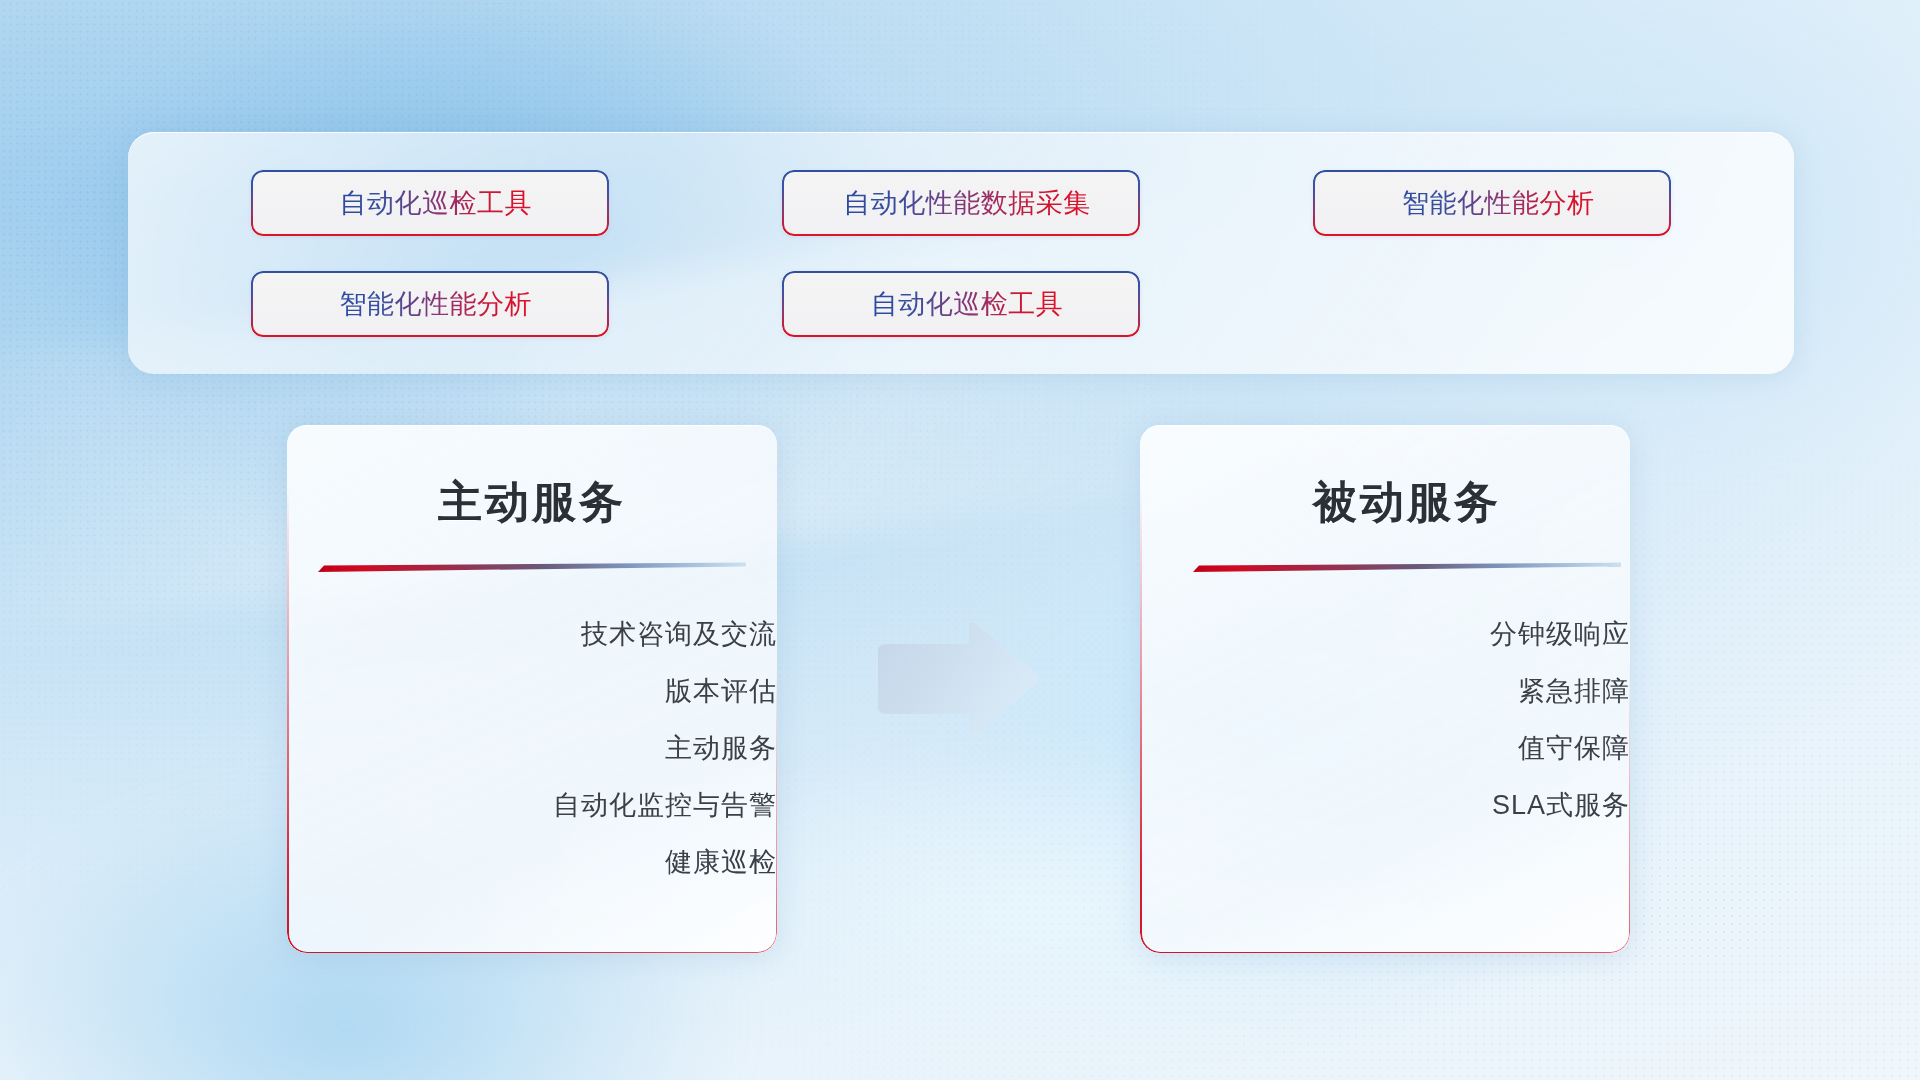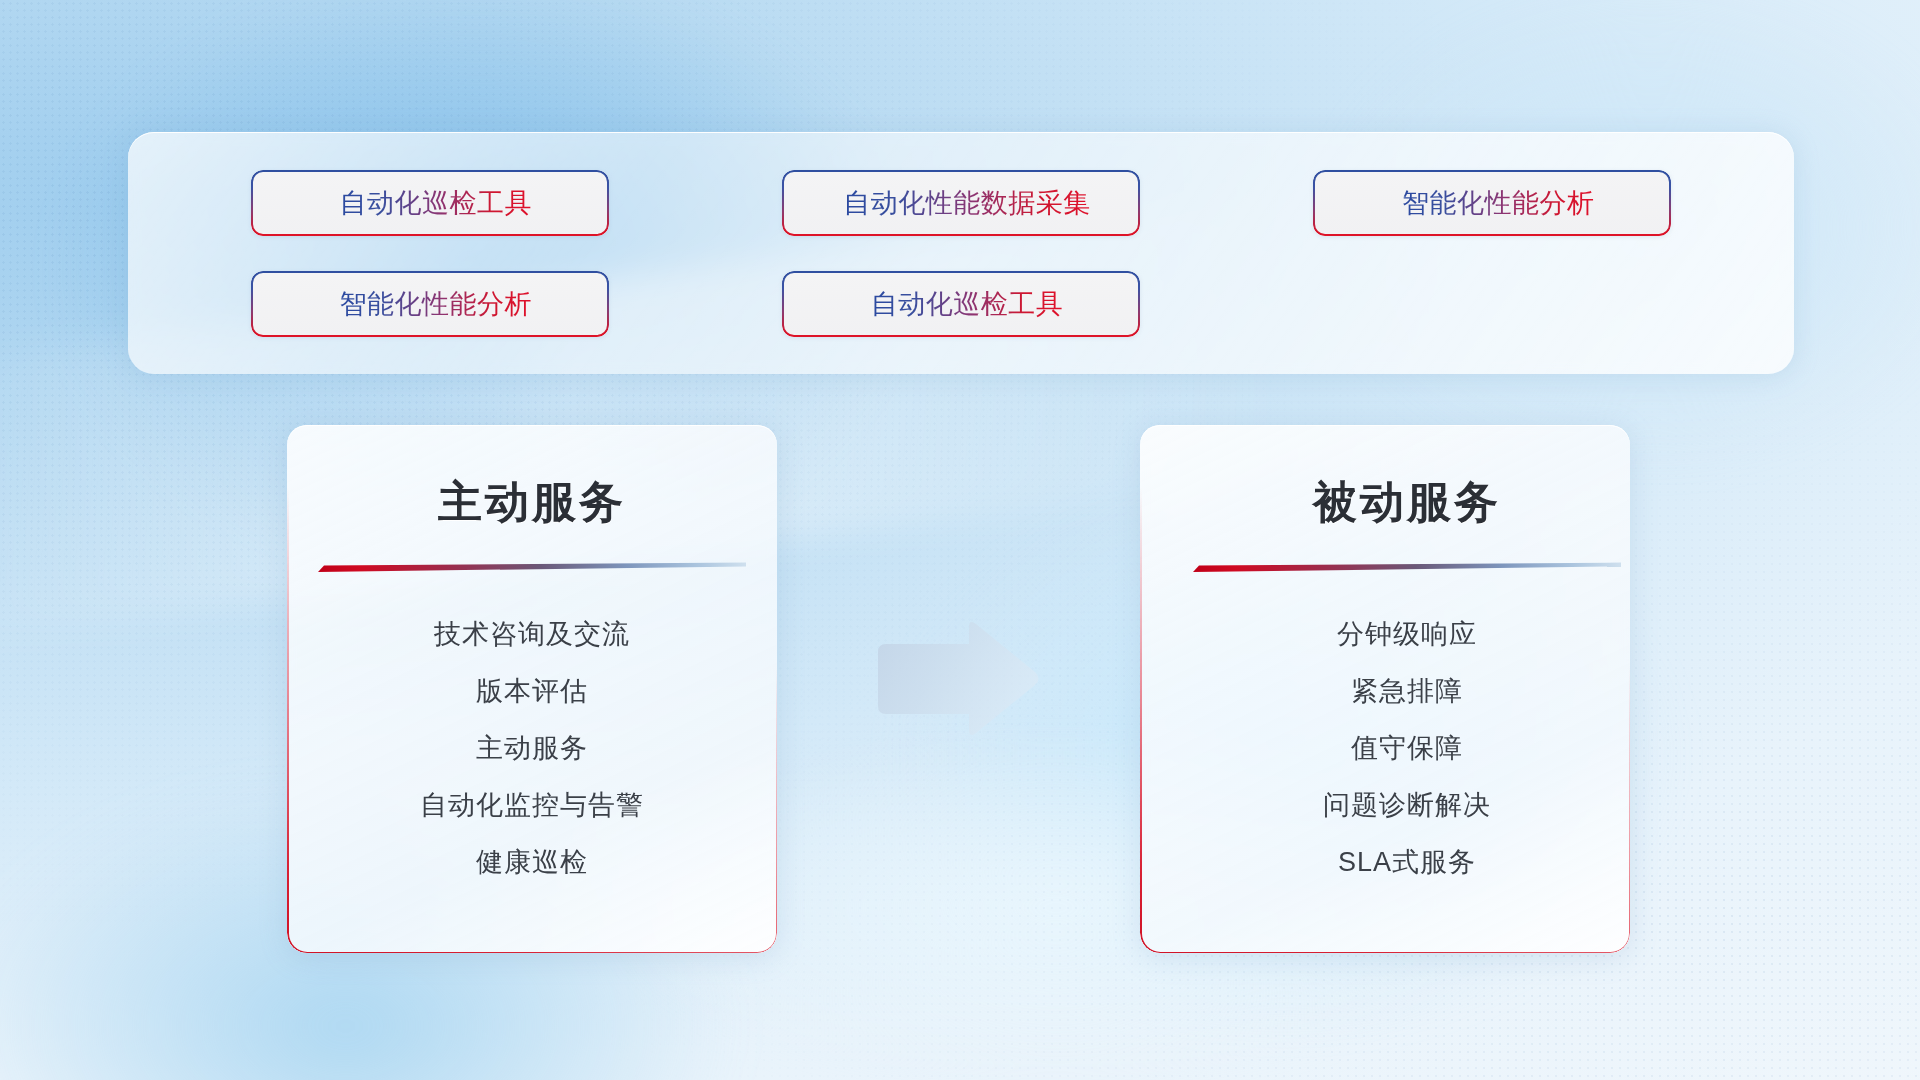--- a/index.html
+++ b/index.html
@@ -139,22 +139,22 @@
     letter-spacing:3px;
     text-shadow:0 1px 0 rgba(255,255,255,.9);
   }
   .card-divider{
     position:relative;z-index:2;
     margin:27px auto 0;
     width:428px;height:11px;
   }
   .card-list{
     position:relative;z-index:2;
-    margin:36px 12px 0;padding:0;list-style:none;
-    text-align:center;
+    margin:36px 0 0;padding:0;list-style:none;
+    text-align:right;
   }
   .card-list li{
     font-size:27px;color:#3b4048;font-weight:400;
     line-height:1;
     padding:15px 0;
     letter-spacing:1px;
   }
 
   
   #flow-arrow{
@@ -258,16 +258,15 @@
         </linearGradient>
       </defs>
       <path d="M0,10 L6,3.5 L428,0.6 L428,4.4 Z" fill="url(#divGradB)"></path>
     </svg>
   </div>
 
   <ul class="card-list">
     <li>分钟级响应</li>
     <li>紧急排障</li>
     <li>值守保障</li>
-    <li>问题诊断解决</li>
     <li>SLA式服务</li>
   </ul>
 </div>
 
 </body></html>

